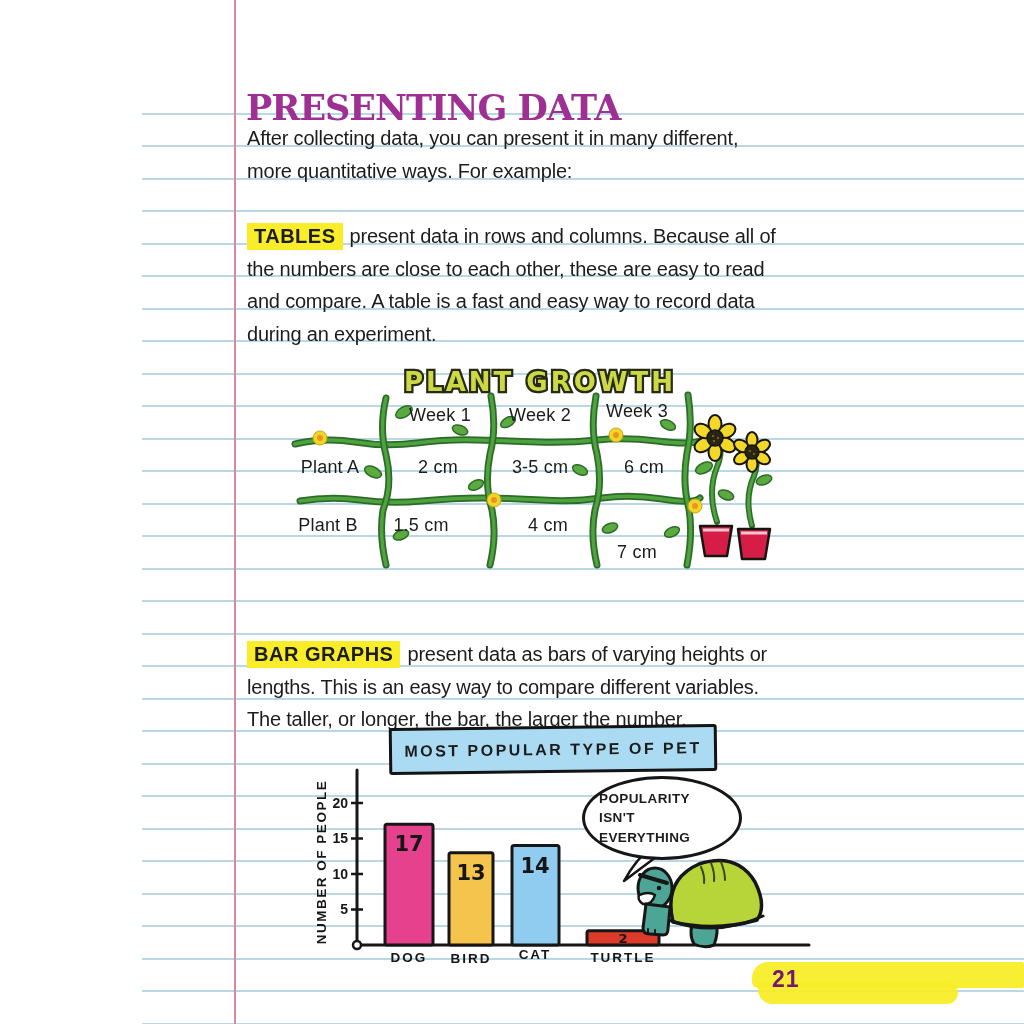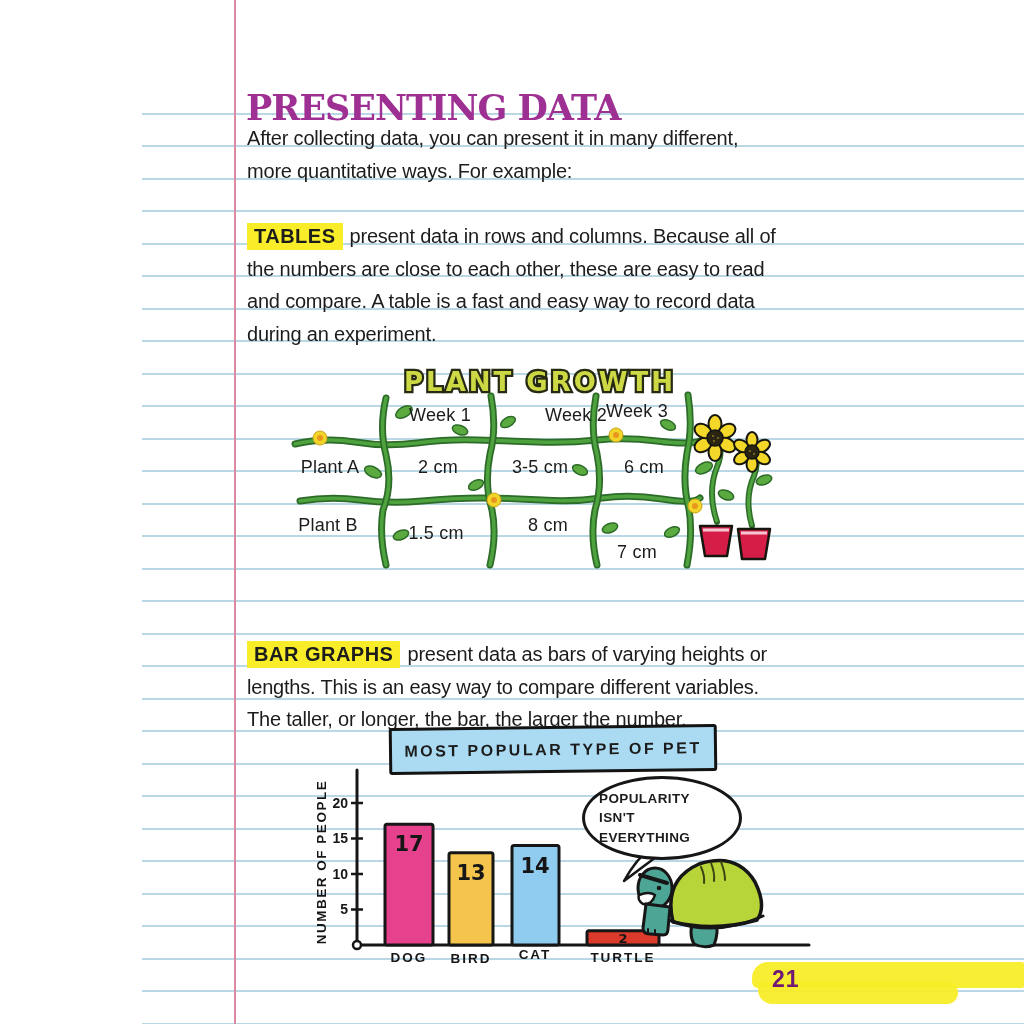--- a/index.html
+++ b/index.html
@@ -194,29 +194,29 @@
           <circle cx="-2" cy="-1" r="1"></circle>
           <circle cx="2" cy="2" r="1"></circle>
         </g>
     </g>
     <path d="M458,179 L490,179 L485,209 L462,209 Z" fill="#d61d48" stroke="#16160e" stroke-width="2.5" stroke-linejoin="round"></path>
     <path d="M461,183 L487,183" stroke="#ffffff" stroke-width="3" opacity="0.75"></path>
   </g>
 </svg>
 
 <div class="tbl-cell" style="left:398px;top:404px;width:84px;">Week 1</div>
-<div class="tbl-cell" style="left:498px;top:404px;width:84px;margin-left:36px;">Week 2</div>
+<div class="tbl-cell" style="left:498px;top:404px;width:84px;">Week 2</div>
 <div class="tbl-cell" style="left:595px;top:400px;width:84px;">Week 3</div>
 <div class="tbl-cell" style="left:290px;top:456px;width:80px;">Plant A</div>
 <div class="tbl-cell" style="left:396px;top:456px;width:84px;">2 cm</div>
 <div class="tbl-cell" style="left:498px;top:456px;width:84px;">3-5 cm</div>
 <div class="tbl-cell" style="left:602px;top:456px;width:84px;">6 cm</div>
 <div class="tbl-cell" style="left:288px;top:514px;width:80px;">Plant B</div>
-<div class="tbl-cell" style="left:394px;top:514px;width:84px;margin-top:8px;">1.5 cm</div>
-<div class="tbl-cell" style="left:506px;top:514px;width:84px;">8 cm</div>
+<div class="tbl-cell" style="left:379px;top:514px;width:84px;">1.5 cm</div>
+<div class="tbl-cell" style="left:506px;top:514px;width:84px;">4 cm</div>
 <div class="tbl-cell" style="left:595px;top:541px;width:84px;">7 cm</div>
 
 <div class="para" style="top:610px;margin-top:28px;"><span class="hl-chip">BAR GRAPHS</span><span>present data as bars of varying heights or
 lengths. This is an easy way to compare different variables.
 The taller, or longer, the bar, the larger the number.</span></div>
 
 <div class="chart-title-box">
     <span>MOST POPULAR TYPE OF PET</span>
   </div>
 

